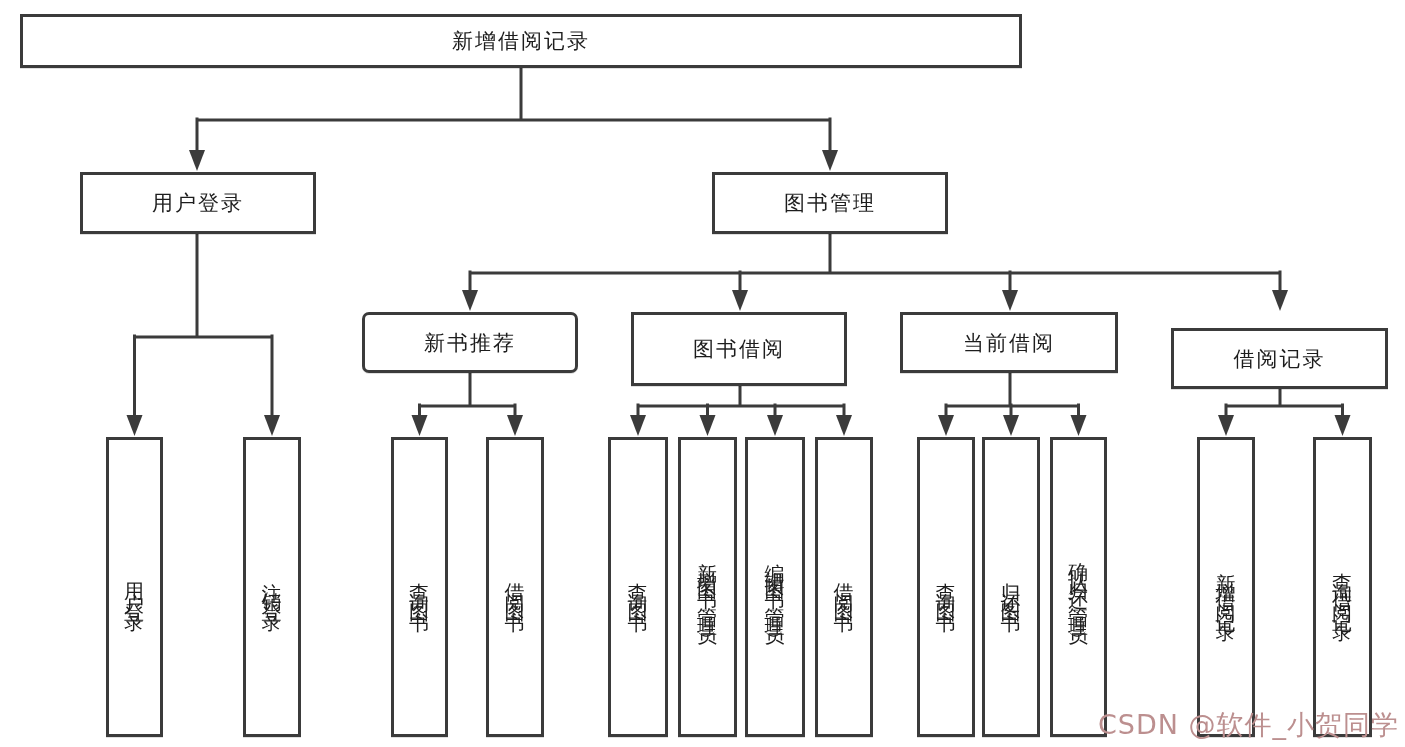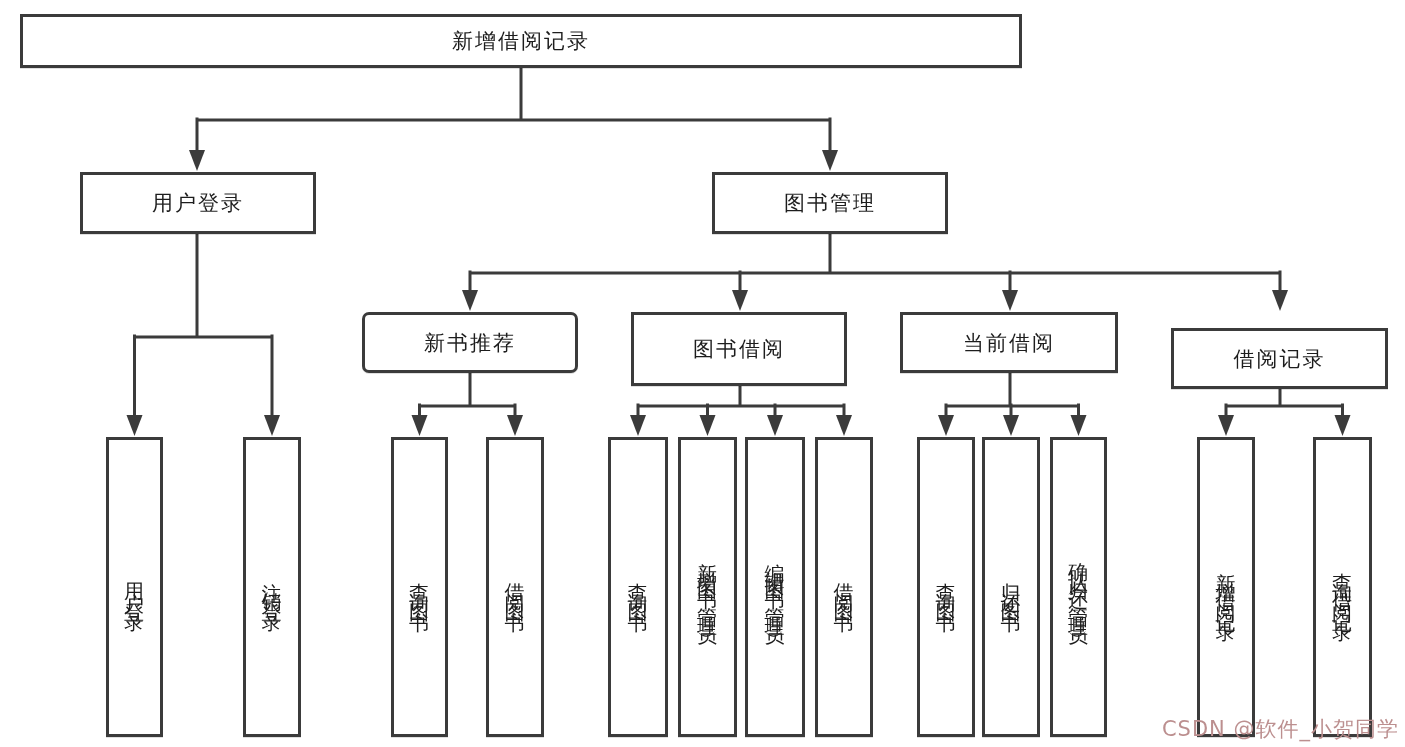--- a/index.html
+++ b/index.html
@@ -55,21 +55,21 @@
     color: #1d1d1d;
     white-space: nowrap;
   }
   .leaf.long span {
     letter-spacing: 9px;
   }
   .watermark {
     position: absolute;
     right: 6px;
     bottom: 4px;
-    font-size: 21px;
+    font-size: 27px;
     color: #bc8f8f;
     letter-spacing: 1px;
   }
 </style>
 </head>
 <body>
 
 <div class="canvas">
 
   <svg class="connectors" width="1405" height="747" viewBox="0 0 1405 747">

